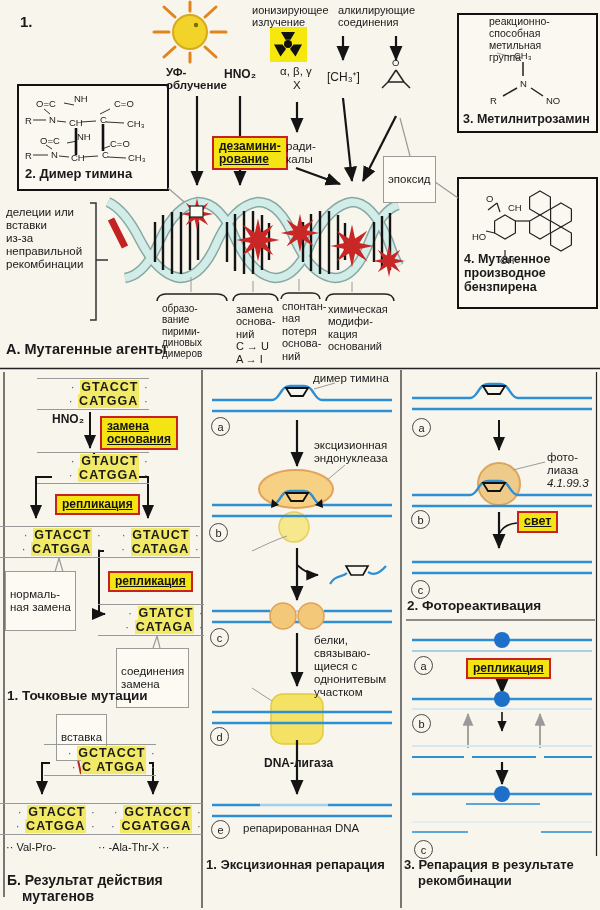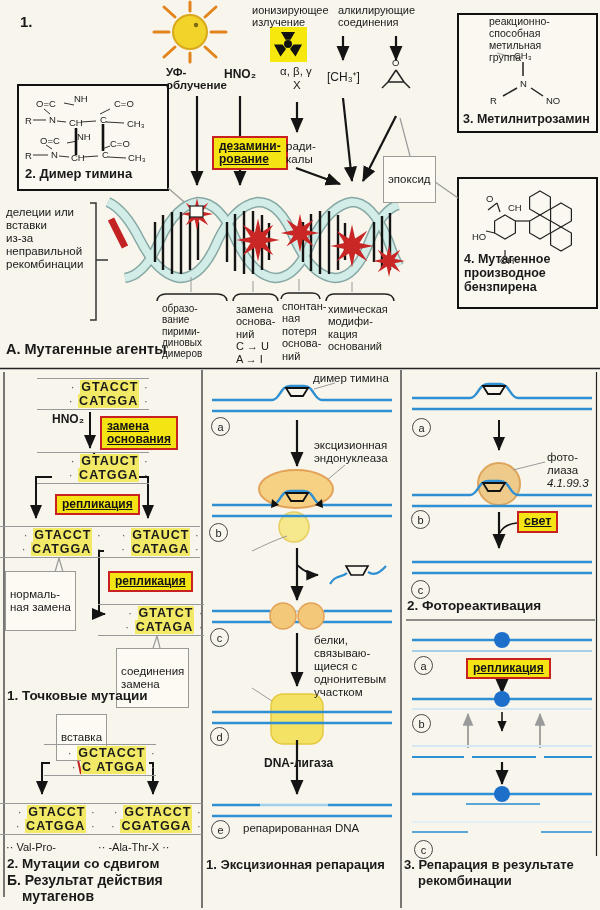--- a/index.html
+++ b/index.html
@@ -430,21 +430,20 @@
 <div class="seq" style="left:0px;top:803px;width:96px">
   <div><span class="dot">· </span><span class="hl">GTACCT</span><span class="dot"> ·</span></div>
   <div><span class="dot">· </span><span class="hl">CATGGA</span><span class="dot"> ·</span></div>
 </div>
 <div class="seq" style="left:92px;top:803px;width:110px">
   <div><span class="dot">· </span><span class="hl">GCTACCT</span><span class="dot"> ·</span></div>
   <div><span class="dot">· </span><span class="hl">CGATGGA</span><span class="dot"> ·</span></div>
 </div>
 <div class="lbl" style="left:6px;top:841px;font-size:11px">·· Val-Pro-</div>
 <div class="lbl" style="left:98px;top:841px;font-size:11px">·· -Ala-Thr-X ··</div>
-<div class="lbl b" style="left:7px;top:856px;font-size:13.5px">2. Мутации со сдвигом</div>
 <div class="lbl b" style="left:7px;top:873px;font-size:14px">Б. Результат действия</div>
 <div class="lbl b" style="left:22px;top:889px;font-size:14px">мутагенов</div>
 
 <div class="lbl" style="left:313px;top:372px">димер тимина</div>
 <div class="stage" style="left:211px;top:417px">a</div>
 <div class="lbl" style="left:314px;top:439px">эксцизионная
 эндонуклеаза</div>
 <div class="stage" style="left:209px;top:523px">b</div>
 <div class="stage" style="left:210px;top:628px">c</div>
 <div class="lbl" style="left:314px;top:634px">белки,

